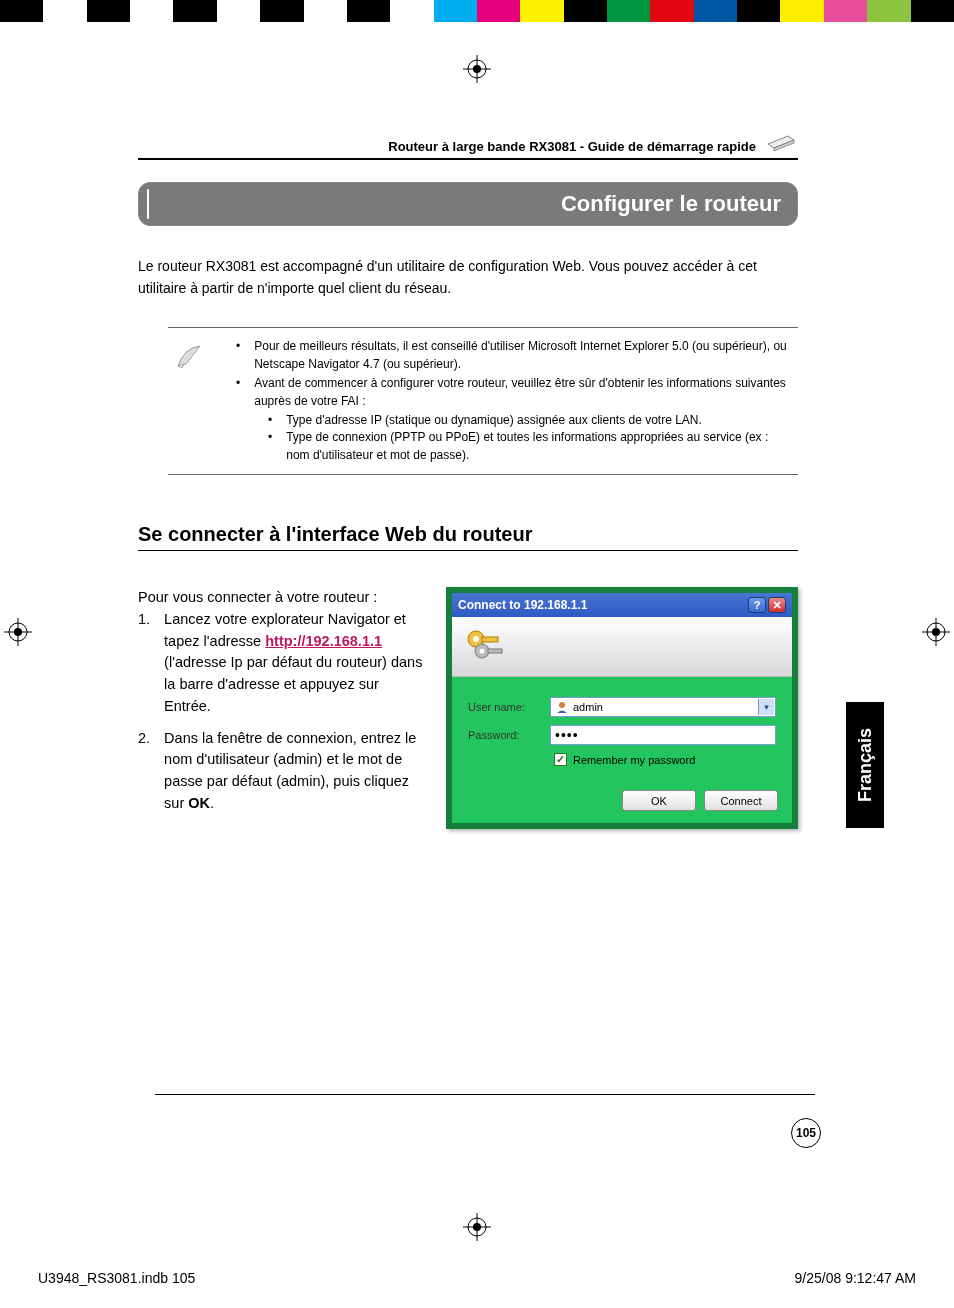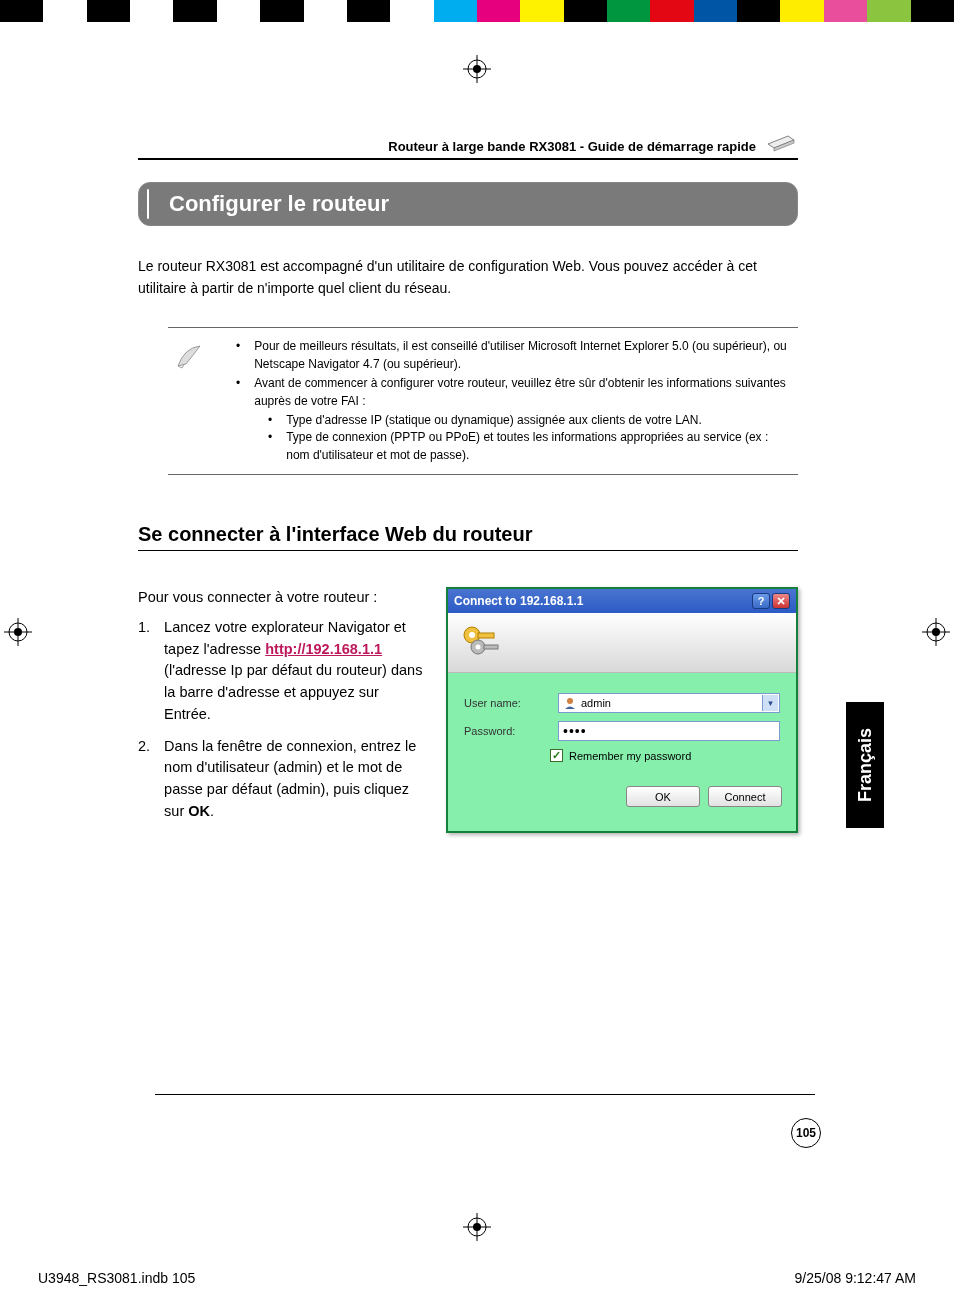--- a/index.html
+++ b/index.html
@@ -57,20 +57,21 @@
   .title-box {
     border: 1px solid #888;
     border-radius: 12px;
     padding: 8px 16px;
     background: #7a7a7a;
     color: #fff;
     font-size: 22px;
     font-weight: bold;
     margin-bottom: 30px;
     position: relative;
+    text-align: right;
   }
   .title-box::before {
     content: "";
     position: absolute;
     left: 8px; top: 6px; bottom: 6px;
     width: 2px;
     background: #fff;
     border-radius: 1px;
   }
   .title-inner { padding-left: 14px; }
@@ -109,30 +110,30 @@
     font-weight: bold;
     border-bottom: 1.5px solid #000;
     padding-bottom: 4px;
     margin-bottom: 36px;
   }
   .columns {
     display: flex;
     gap: 18px;
   }
   .col-left { flex: 0 0 290px; font-size: 14.5px; line-height: 1.5; }
-  .col-left p { margin-bottom: 8px; }
+  .col-left p { }
   .ol { list-style: none; }
   .ol li { display: flex; gap: 14px; margin-bottom: 10px; }
   .ol li .num { flex: 0 0 auto; }
   .link { color: #be185d; text-decoration: underline; font-weight: bold; }
   .bold { font-weight: bold; }
   .dialog {
     width: 352px;
-    border: 2px solid #15803d;
-    background: #86efac;
+    border: 6px solid #15803d;
+    background: #22c55e;
     font-size: 11px;
     box-shadow: 2px 2px 4px rgba(0,0,0,0.3);
   }
   .dialog-title {
     background: linear-gradient(#4a74d0, #2b5bc5);
     color: #fff;
     font-weight: bold;
     padding: 4px 6px;
     display: flex;
     align-items: center;
@@ -156,21 +157,21 @@
     display: flex;
     align-items: center;
     padding-left: 10px;
   }
   .dialog-body {
     padding: 20px 16px 14px 16px;
   }
   .form-row {
     display: flex;
     align-items: center;
-    gap: 18px;
+    gap: 6px;
     margin-bottom: 8px;
   }
   .form-label { flex: 0 0 76px; color: #333; }
   .form-field {
     flex: 1;
     background: #fff;
     border: 1px solid #7b9bd0;
     height: 20px;
     display: flex;
     align-items: center;

